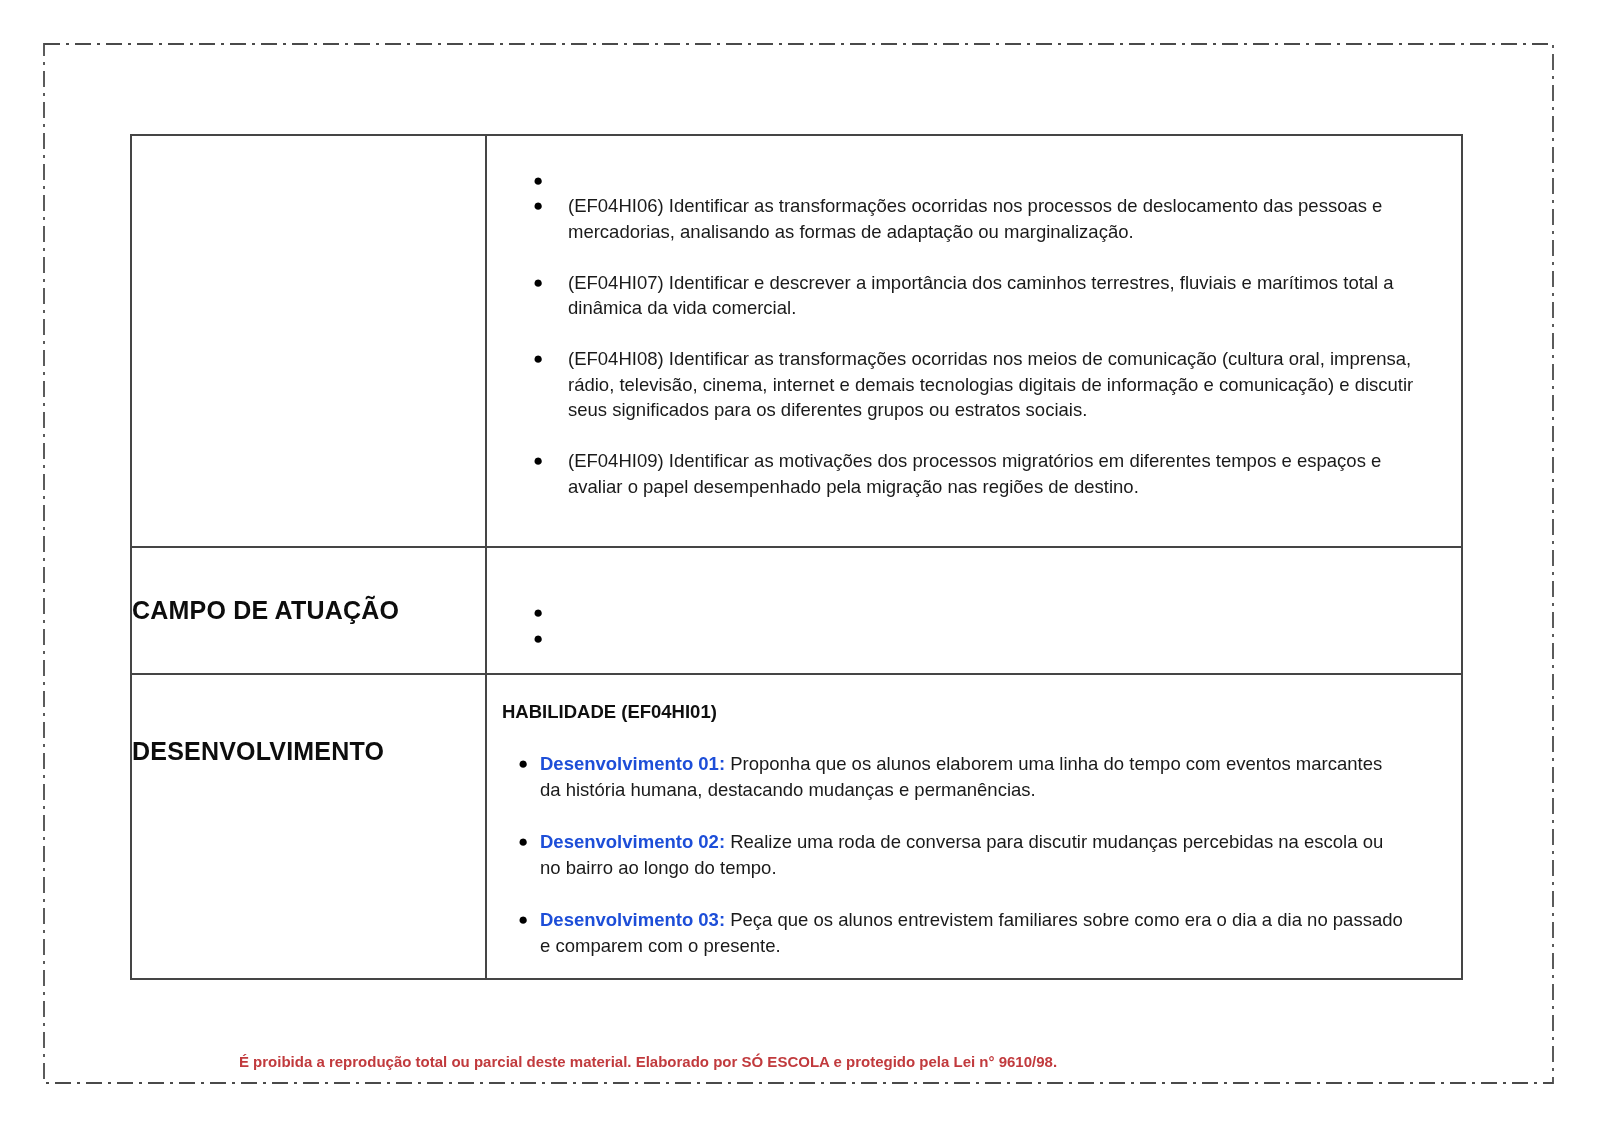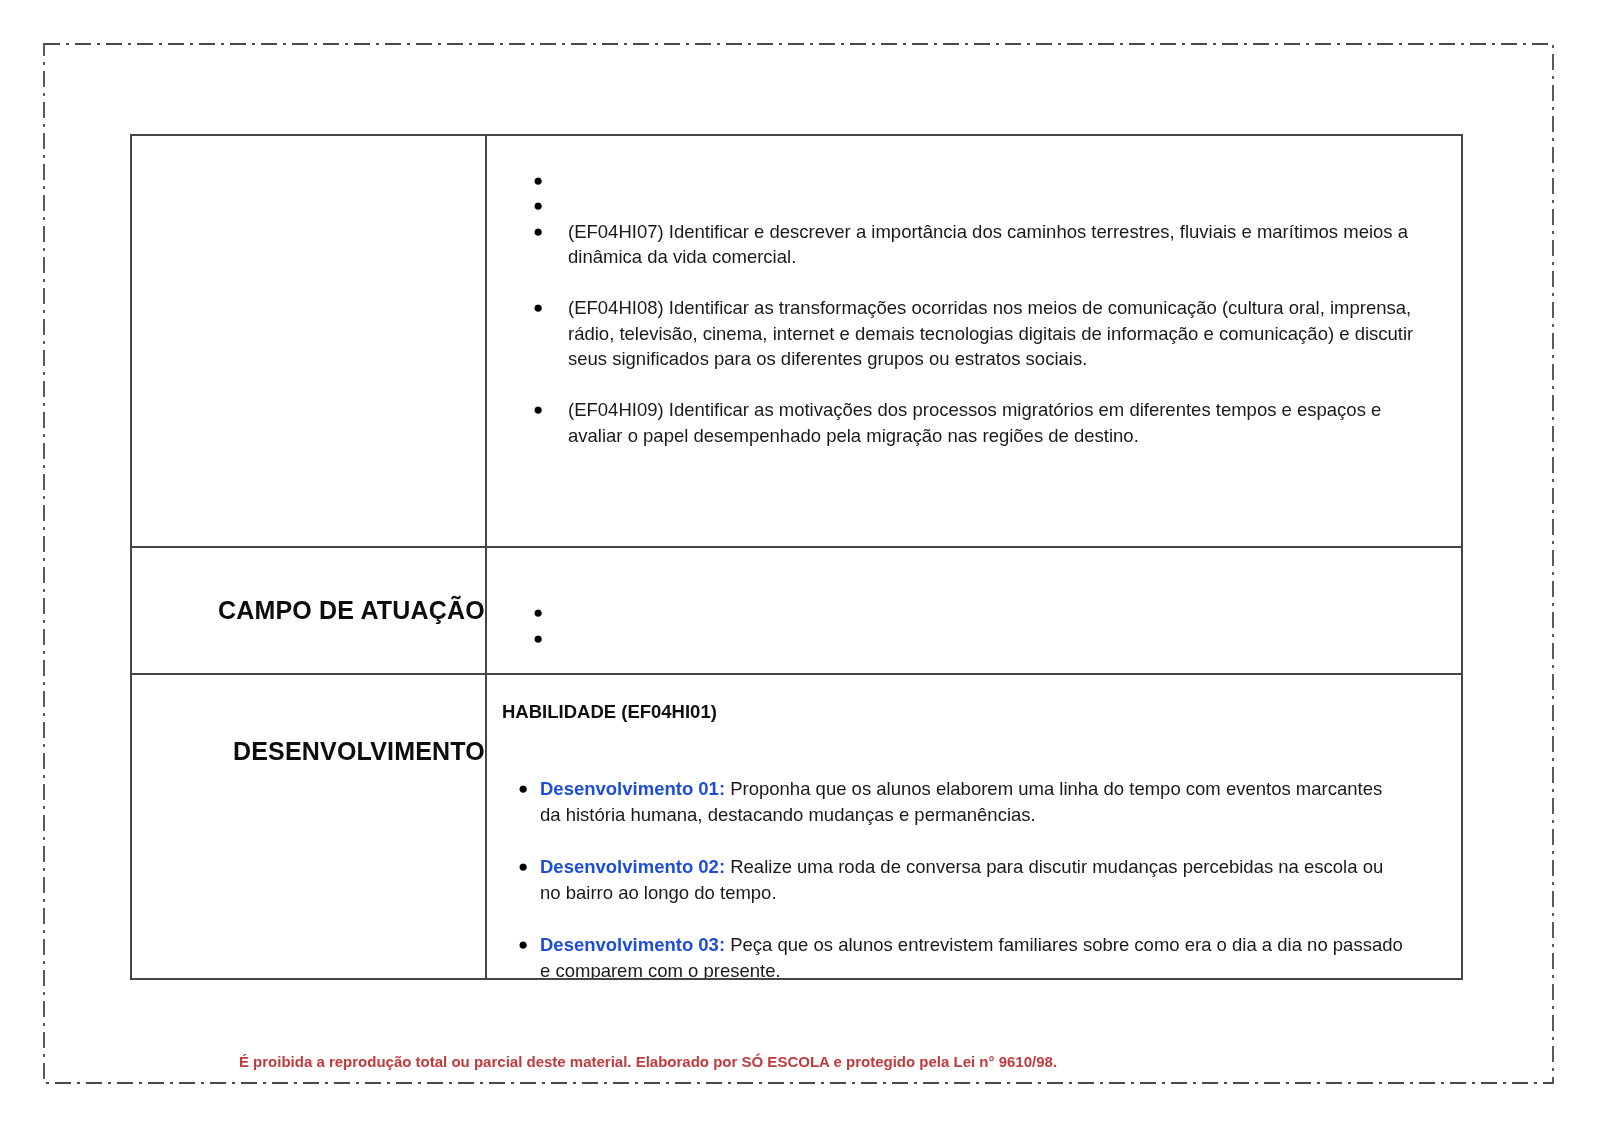--- a/index.html
+++ b/index.html
@@ -13,21 +13,21 @@
     position:absolute;left:130px;top:134px;width:1333px;
     border:2px solid #454545;box-sizing:border-box;background:#ffffff;
   }
   .trow{display:flex;box-sizing:border-box;border-bottom:2px solid #454545;}
   .trow.last{border-bottom:none;}
   .row1{height:412px;}
   .row2{height:127px;}
   .row3{height:303px;}
   .cell-left{
     width:355px;box-sizing:border-box;border-right:2px solid #454545;
-    display:flex;justify-content:flex-end;align-items:center;flex-shrink:0;
+    display:flex;justify-content:flex-start;align-items:center;flex-shrink:0;
   }
   .cell-left.top-align{align-items:flex-start;padding-top:62px;}
   .row-label{
     font-weight:bold;font-size:25px;color:#0d0d0d;letter-spacing:0.2px;
     text-align:center;
   }
   .cell-right{flex:1;box-sizing:border-box;overflow:hidden;padding-right:4px;}
   .cell-right.pad-r1{padding-top:6px;}
   .cell-right.pad-r2{padding-top:26px;}
   .cell-right.pad-r3{padding-top:24px;}
@@ -38,21 +38,21 @@
   ul.blist.tight{line-height:25.5px;}
   ul.blist li{position:relative;}
   ul.indent-a li{padding-left:81px;}
   ul.indent-a .blt{position:absolute;left:46px;top:0;}
   ul.indent-b li{padding-left:53px;}
   ul.indent-b .blt{position:absolute;left:31px;top:0;}
   .blt{font-size:17px;color:#000000;}
   .bold{font-weight:bold;color:#1d4ed8;}
   .habilidade-heading{
     font-weight:bold;font-size:18.5px;line-height:26px;color:#0f0f0f;
-    padding-left:15px;margin-bottom:25px;white-space:nowrap;
+    padding-left:15px;white-space:nowrap;
   }
   .footer-note{
     position:absolute;left:0;top:1052px;width:1296px;text-align:center;
     font-size:15px;line-height:20px;font-weight:bold;
   }
 </style>
 </head>
 <body>
 
 <div>
@@ -63,22 +63,23 @@
 
   <div class="doc-table">
 
     <div class="trow row1">
       <div class="cell-left">
           <div class="row-label"></div>
         </div>
       <div class="cell-right pad-r1">
         <ul class="blist tight indent-a">
           <li><span class="blt">●</span></li>
-          <li><span class="blt">●</span></li>
-          <li><span class="blt">●</span><span>(EF04HI07) Identificar e descrever a importância dos caminhos terrestres, fluviais e marítimos meios a
+          <li><span class="blt">●</span><span>(EF04HI06) Identificar as transformações ocorridas nos processos de deslocamento das pessoas e
+mercadorias, analisando as formas de adaptação ou marginalização.</span></li>
+          <li><span class="blt">●</span><span>(EF04HI07) Identificar e descrever a importância dos caminhos terrestres, fluviais e marítimos total a
 dinâmica da vida comercial.</span></li>
           <li><span class="blt">●</span><span>(EF04HI08) Identificar as transformações ocorridas nos meios de comunicação (cultura oral, imprensa,
 rádio, televisão, cinema, internet e demais tecnologias digitais de informação e comunicação) e discutir
 seus significados para os diferentes grupos ou estratos sociais.</span></li>
           <li><span class="blt">●</span><span>(EF04HI09) Identificar as motivações dos processos migratórios em diferentes tempos e espaços e
 avaliar o papel desempenhado pela migração nas regiões de destino.</span></li>
           
           
         </ul>
       </div>

